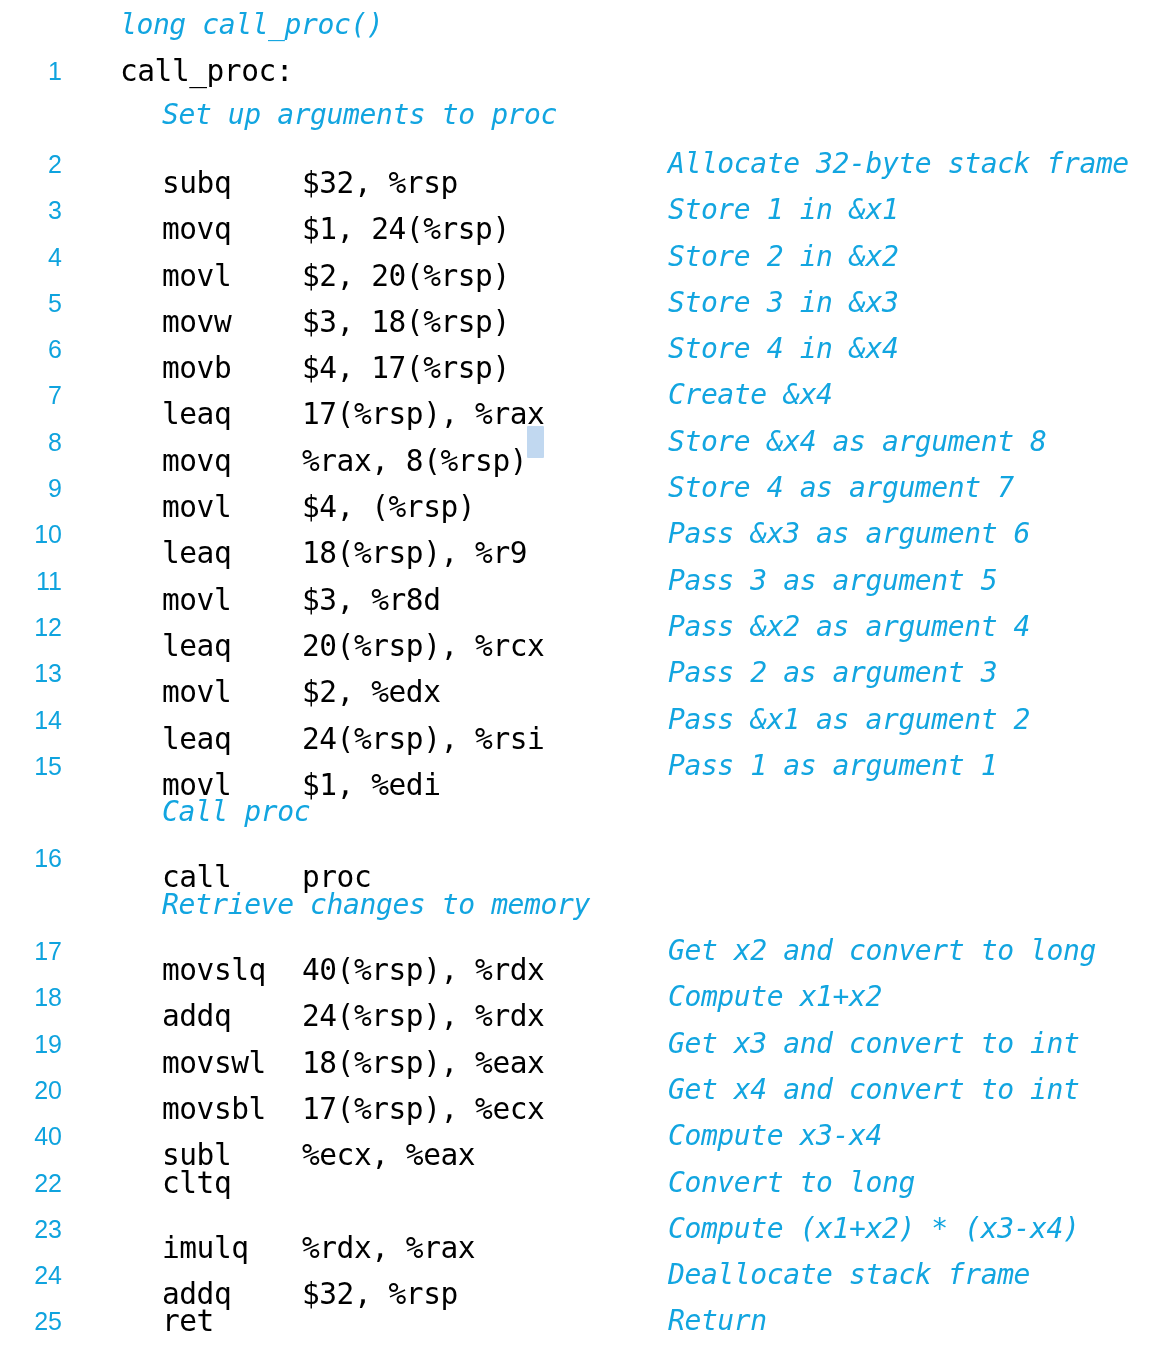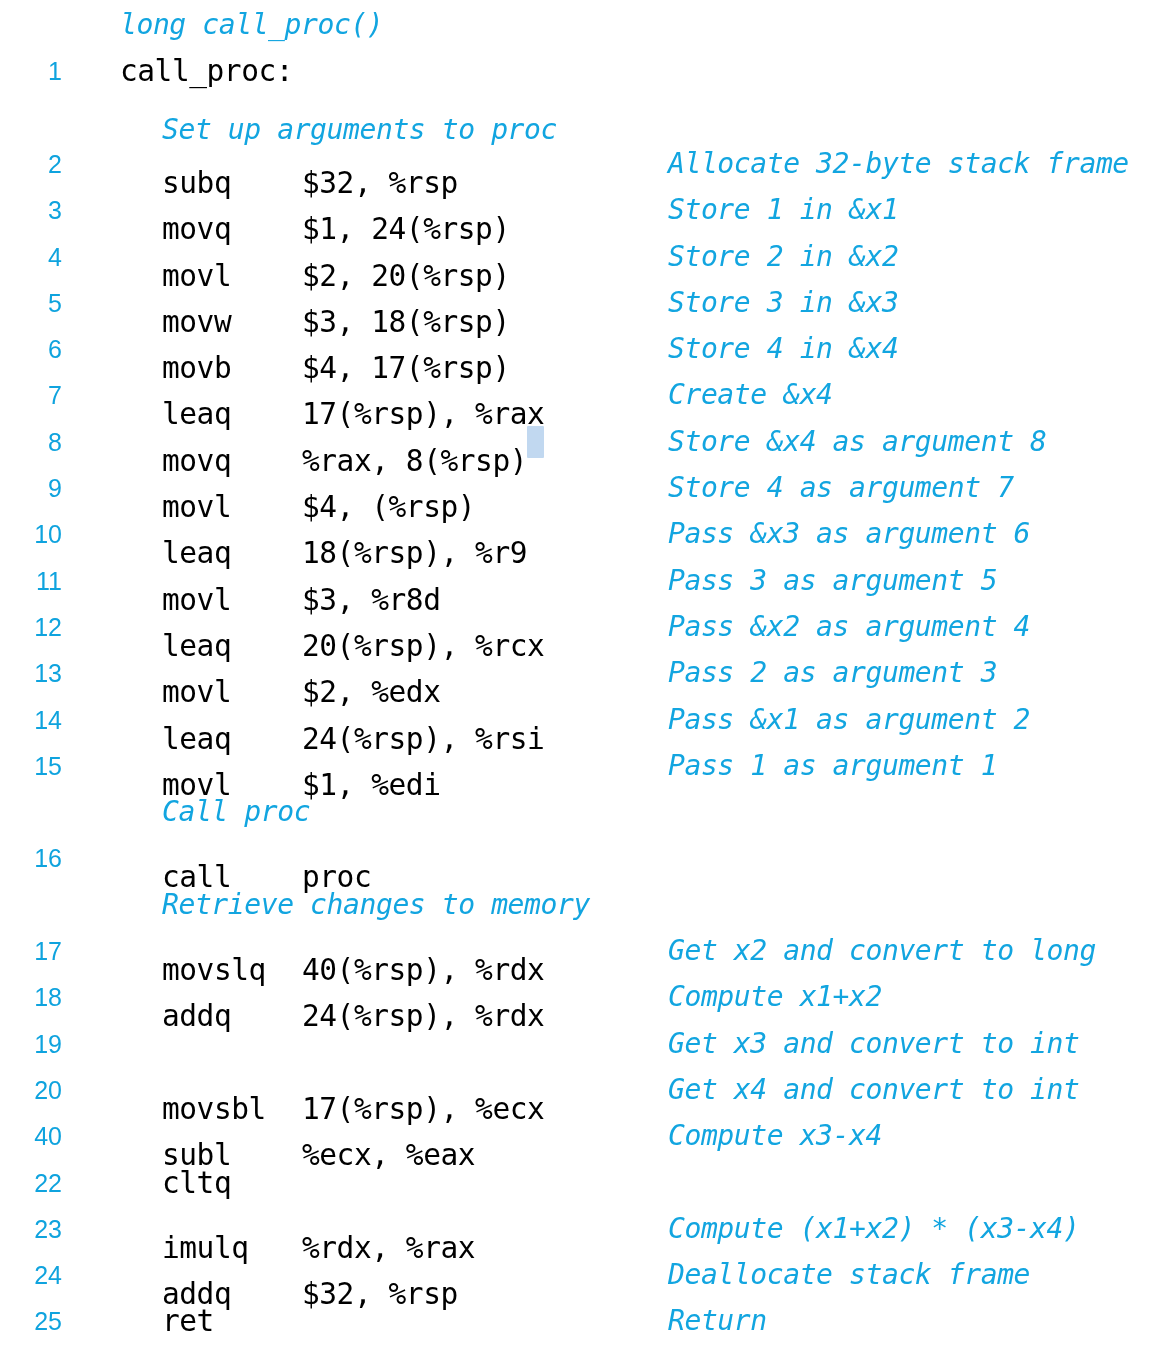--- a/index.html
+++ b/index.html
@@ -105,21 +105,21 @@
 <body>
 
 <div id="listing">
     <div class="row" style="top: 2px;">
       <div class="italic-cyan header">long call_proc()</div>
     </div>
     <div class="row" style="top: 48.3px;">
       <div class="lineno">1</div>
       <div class="code label"><span class="mnem">call_proc:</span></div>
     </div>
-    <div class="row" style="top: 107px;">
+    <div class="row" style="top: 92px;">
       <div class="italic-cyan section">Set up arguments to proc</div>
     </div>
     <div class="row" style="top: 140.9px;">
       <div class="lineno">2</div>
       <div class="code"><span class="mnem">subq</span><span class="ops">$32, %rsp</span></div>
       <div class="italic-cyan comment">Allocate 32-byte stack frame</div>
     </div>
     <div class="row" style="top: 187.2px;">
       <div class="lineno">3</div>
       <div class="code"><span class="mnem">movq</span><span class="ops">$1, 24(%rsp)</span></div>
@@ -200,35 +200,37 @@
       <div class="code"><span class="mnem">movslq</span><span class="ops">40(%rsp), %rdx</span></div>
       <div class="italic-cyan comment">Get x2 and convert to long</div>
     </div>
     <div class="row" style="top: 974.3px;">
       <div class="lineno">18</div>
       <div class="code"><span class="mnem">addq</span><span class="ops">24(%rsp), %rdx</span></div>
       <div class="italic-cyan comment">Compute x1+x2</div>
     </div>
     <div class="row" style="top: 1020.6px;">
       <div class="lineno">19</div>
+      <div class="code"><span class="mnem">movswl</span><span class="ops">18(%rsp), %eax</span></div>
       <div class="italic-cyan comment">Get x3 and convert to int</div>
     </div>
     <div class="row" style="top: 1066.9px;">
       <div class="lineno">20</div>
       <div class="code"><span class="mnem">movsbl</span><span class="ops">17(%rsp), %ecx</span></div>
       <div class="italic-cyan comment">Get x4 and convert to int</div>
     </div>
     <div class="row" style="top: 1113.2px;">
       <div class="lineno">40</div>
       <div class="code"><span class="mnem">subl</span><span class="ops">%ecx, %eax</span></div>
       <div class="italic-cyan comment">Compute x3-x4</div>
     </div>
     <div class="row" style="top: 1159.5px;">
       <div class="lineno">22</div>
       <div class="code"><span class="mnem">cltq</span><span class="ops"></span></div>
+      <div class="italic-cyan comment">Convert to long</div>
     </div>
     <div class="row" style="top: 1205.8px;">
       <div class="lineno">23</div>
       <div class="code"><span class="mnem">imulq</span><span class="ops">%rdx, %rax</span></div>
       <div class="italic-cyan comment">Compute (x1+x2) * (x3-x4)</div>
     </div>
     <div class="row" style="top: 1252.1px;">
       <div class="lineno">24</div>
       <div class="code"><span class="mnem">addq</span><span class="ops">$32, %rsp</span></div>
       <div class="italic-cyan comment">Deallocate stack frame</div>

